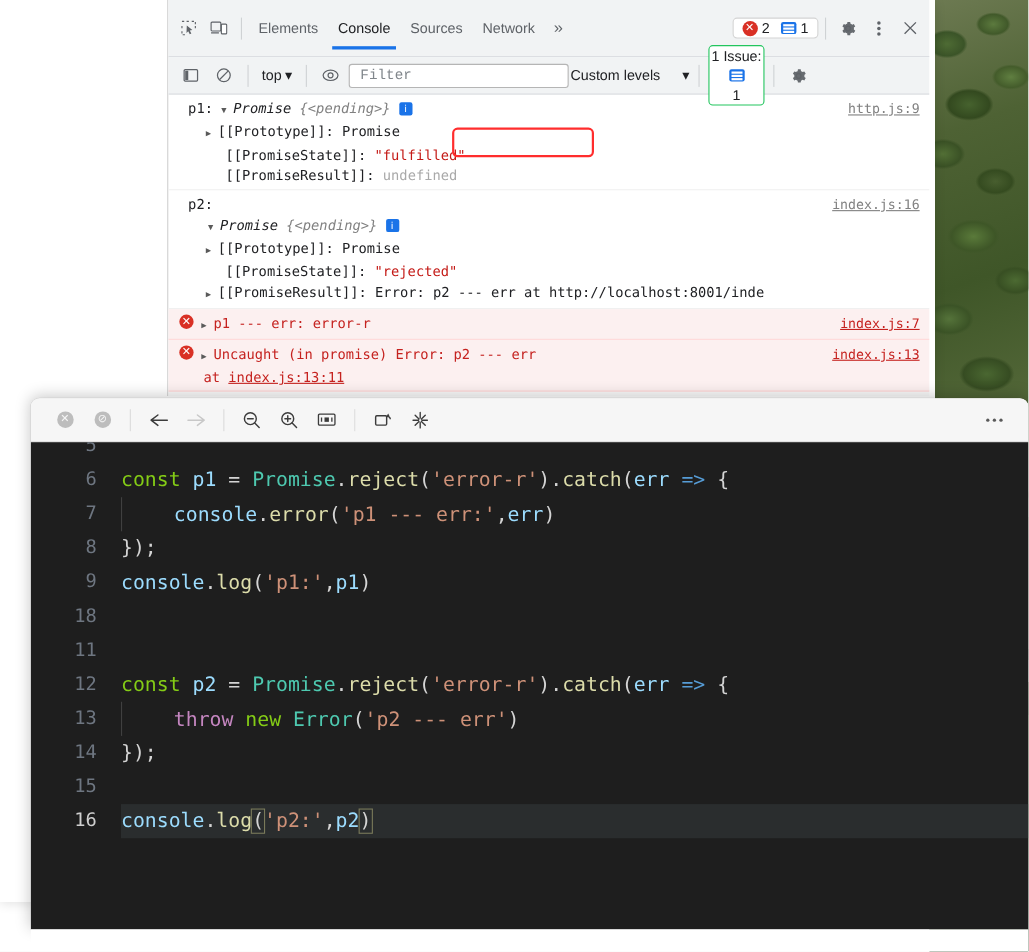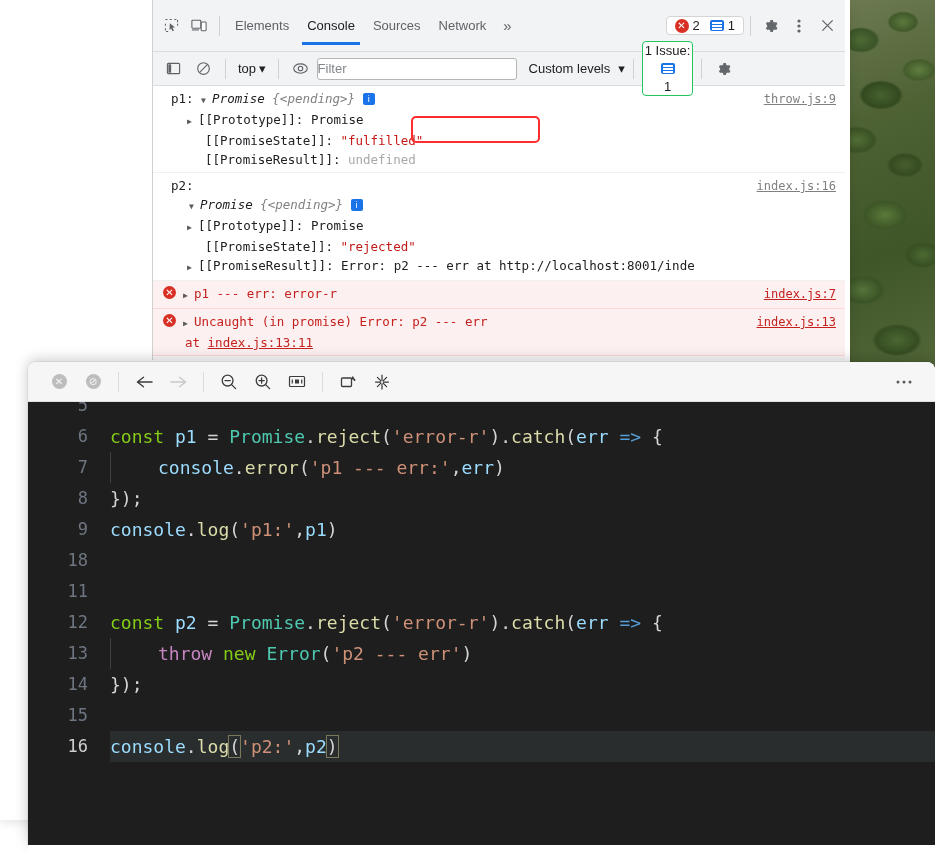--- a/index.html
+++ b/index.html
@@ -115,27 +115,27 @@
     height: 34px; display: flex; align-items: center;
     border-bottom: 1px solid #dadce0;
     background: #f1f3f4; padding: 0 6px; gap: 2px;
   }
   #dt-context {
     display: flex; align-items: center; gap: 3px;
     font-size: 13px; color: #202124; padding: 0 4px;
   }
   #dt-filter-input {
     flex: 0 0 200px; height: 22px; border: 1px solid #b5b5b5; border-radius: 3px;
-    background: #fff; font-size: 13px; color: #80868b; padding: 0 0;
-    font-family: Liberation Sans, sans-serif;
+    background: #fff; font-size: 13px; color: #80868b; padding: 0 10px;
+    font-family: Liberation Mono, monospace;
   }
   #dt-filter-input::placeholder { color: #80868b; }
   .dt-lvl {
-    display: flex; align-items: center; gap: 8px;
-    font-size: 13px; color: #202124; margin-left: 10px; white-space: nowrap;
+    display: flex; align-items: center; gap: 20px;
+    font-size: 13px; color: #202124; white-space: nowrap;
   }
   .dt-issues {
     display: flex; align-items: center; gap: 5px; font-size: 13px;
     border: 1px solid #22c55e; border-radius: 4px; padding: 1px 2px;
     background:#fff; white-space: nowrap; flex-direction: column;
   }
 
   
   #dt-console { font-family: "DejaVu Sans Mono", monospace; font-size: 12.5px; }
   .cm {
@@ -370,21 +370,21 @@
       <svg width="16" height="16" viewBox="0 0 16 16">
           <path fill="#5f6368" d="M8 5.2A2.8 2.8 0 108 10.8 2.8 2.8 0 008 5.2zm0 4.4A1.6 1.6 0 118 6.4a1.6 1.6 0 010 3.2z"></path>
           <path fill="#5f6368" d="M13.3 8c0-.3 0-.6-.1-.9l1.3-1-1.3-2.2-1.5.6c-.5-.4-1-.7-1.5-.8L9.9 2H7.4l-.3 1.7c-.6.1-1.1.4-1.5.8l-1.5-.6-1.3 2.2 1.3 1a5 5 0 000 1.8l-1.3 1 1.3 2.2 1.5-.6c.4.4 1 .7 1.5.8L7.4 14h2.5l.3-1.7c.5-.1 1-.4 1.5-.8l1.5.6 1.3-2.2-1.3-1c.1-.3.1-.6.1-.9z" opacity=".95"></path>
         </svg>
     </div>
   </div>
 
   <div id="dt-console">
 
     <div class="cm">
-      <div class="src">throw.js:9</div>
+      <div class="src">http.js:9</div>
       <div class="cm-body"><span class="pname">p1:</span> <span class="tri open"></span><span class="ptype">Promise</span> <span class="pdim">{&lt;pending&gt;}</span> <span class="info-i">i</span></div>
       <div class="cm-body ind1"><span class="tri closed"></span><span class="prop">[[Prototype]]:</span><span class="prop"> Promise</span></div>
       <div class="cm-body ind2"><span class="prop">[[PromiseState]]:</span><span class="str"> "fulfilled"</span></div>
       <div class="cm-body ind2"><span class="prop">[[PromiseResult]]:</span><span class="undef"> undefined</span></div>
     </div>
 
     <div class="cm">
       <div class="src">index.js:16</div>
       <div class="cm-body"><span class="pname">p2:</span></div>
       <div class="cm-body ind3"><span class="tri open"></span><span class="ptype">Promise</span> <span class="pdim">{&lt;pending&gt;}</span> <span class="info-i">i</span></div>

